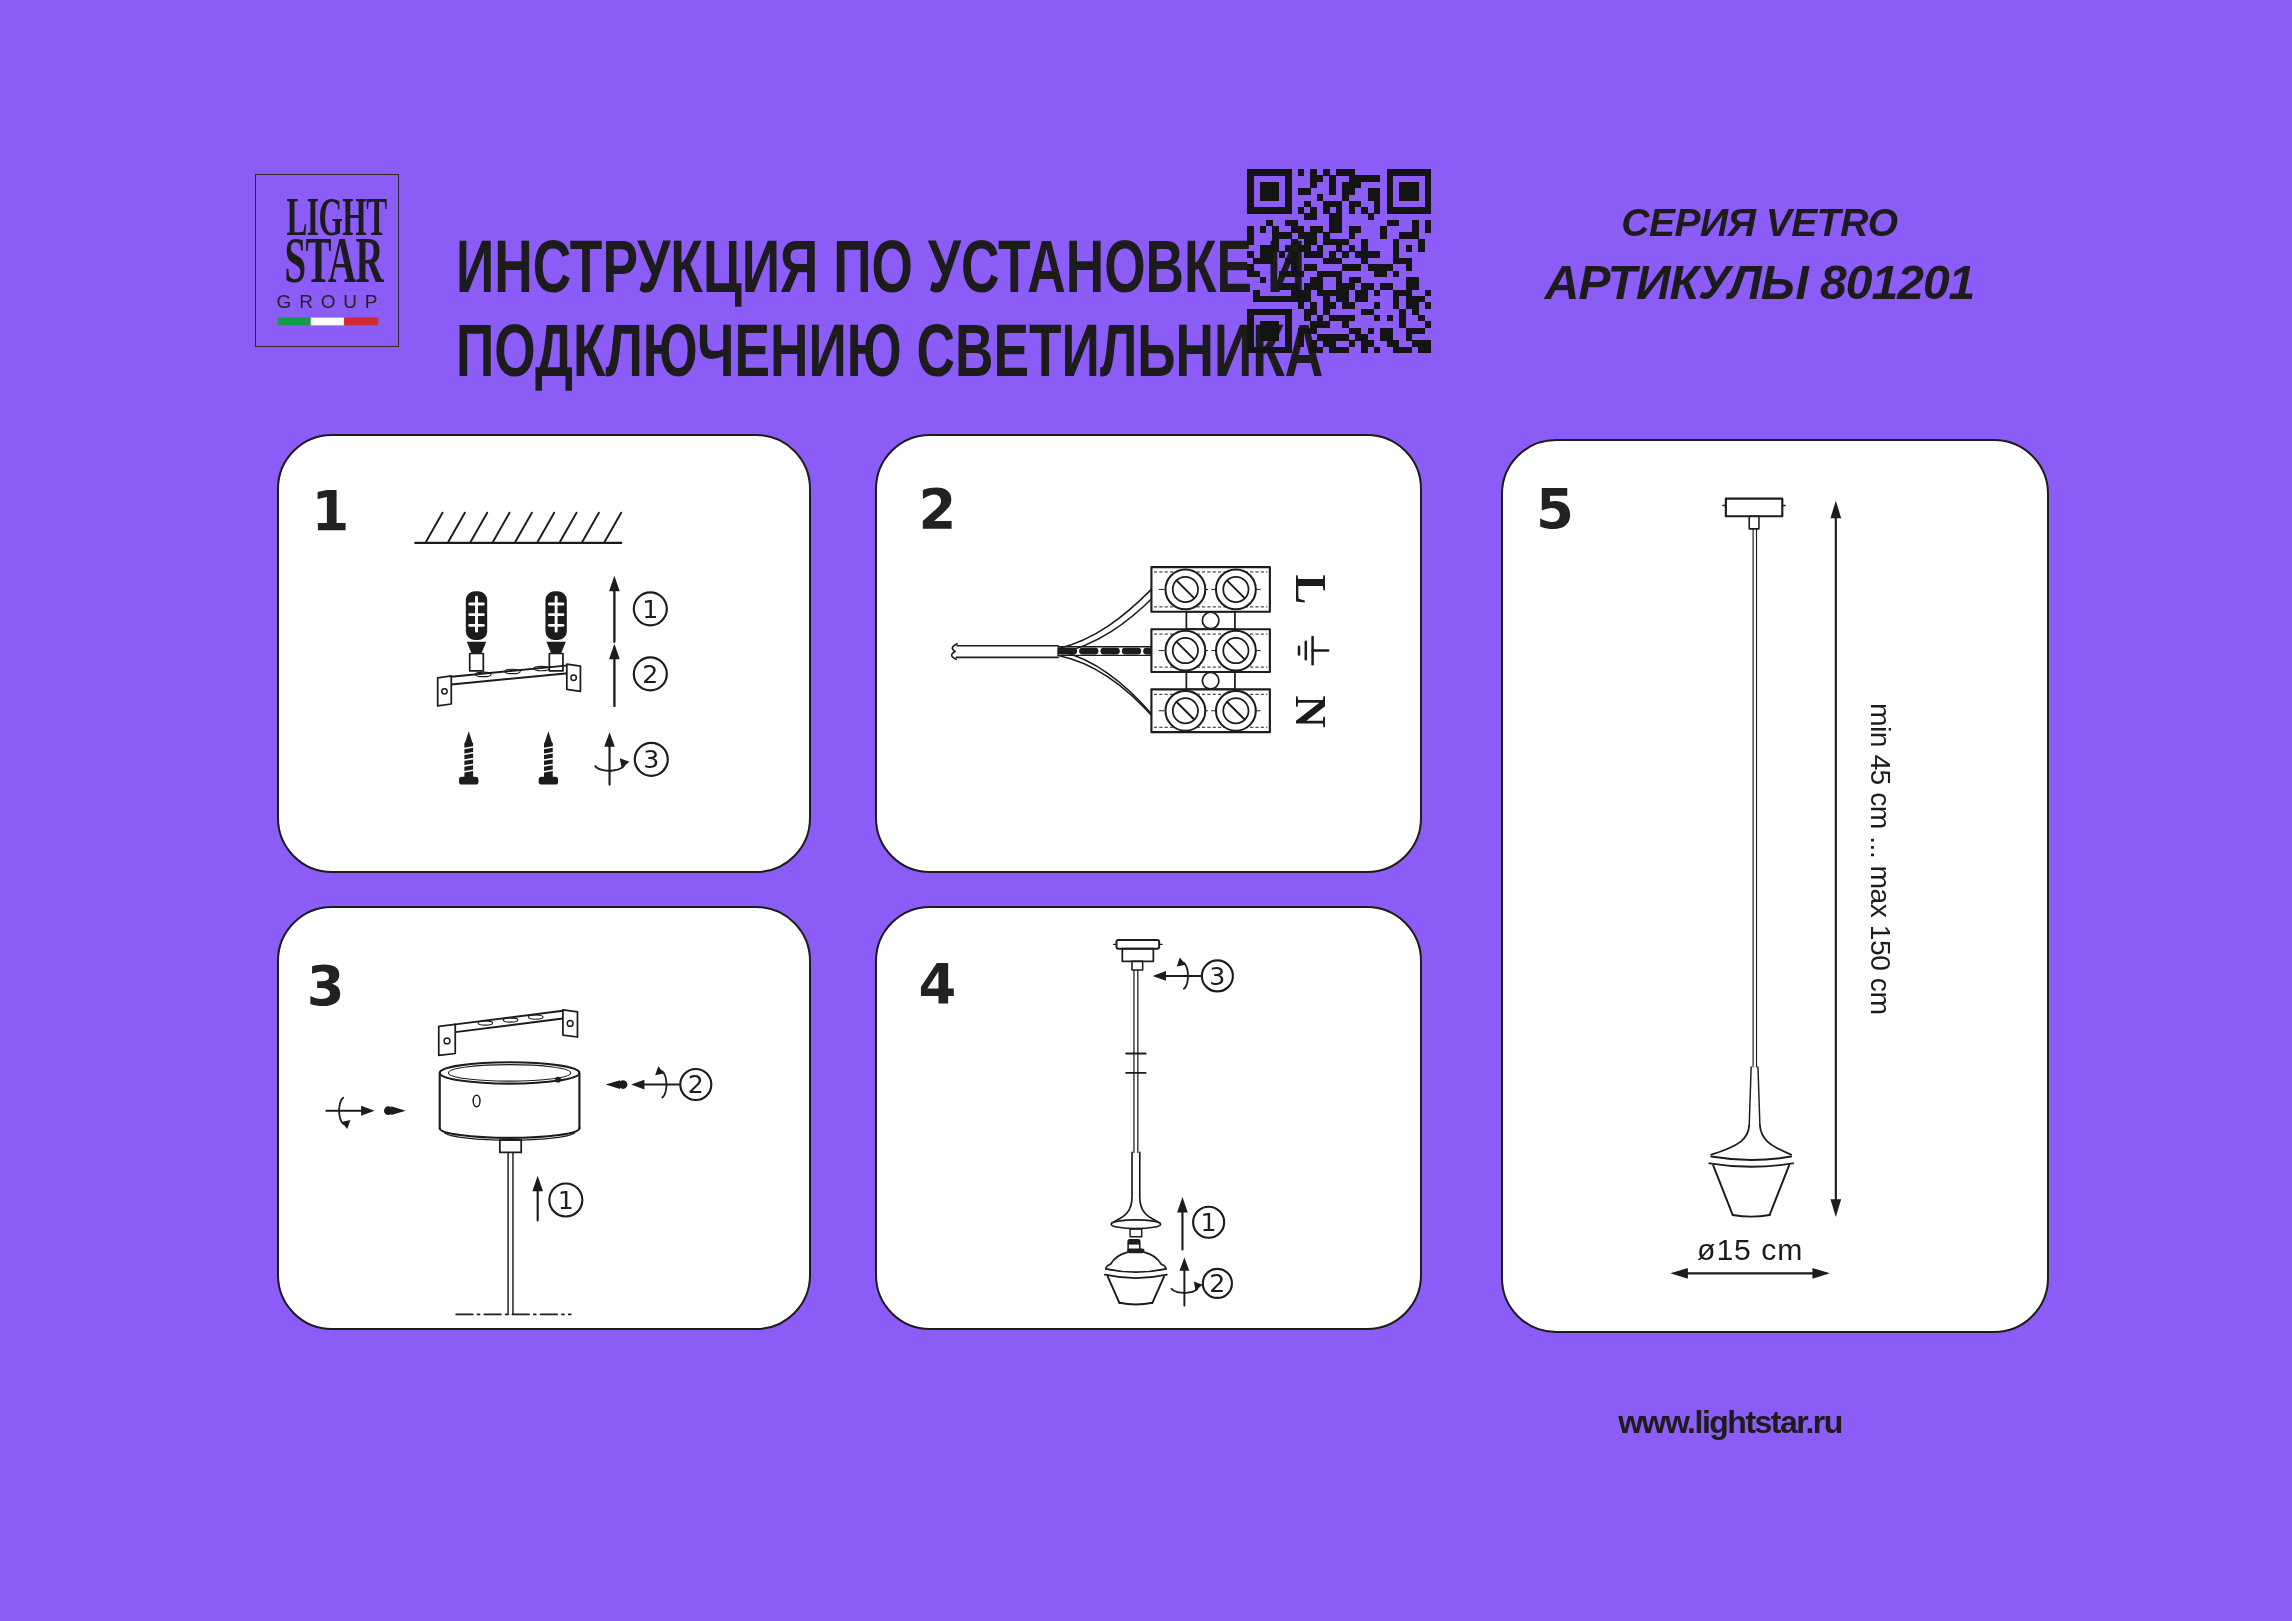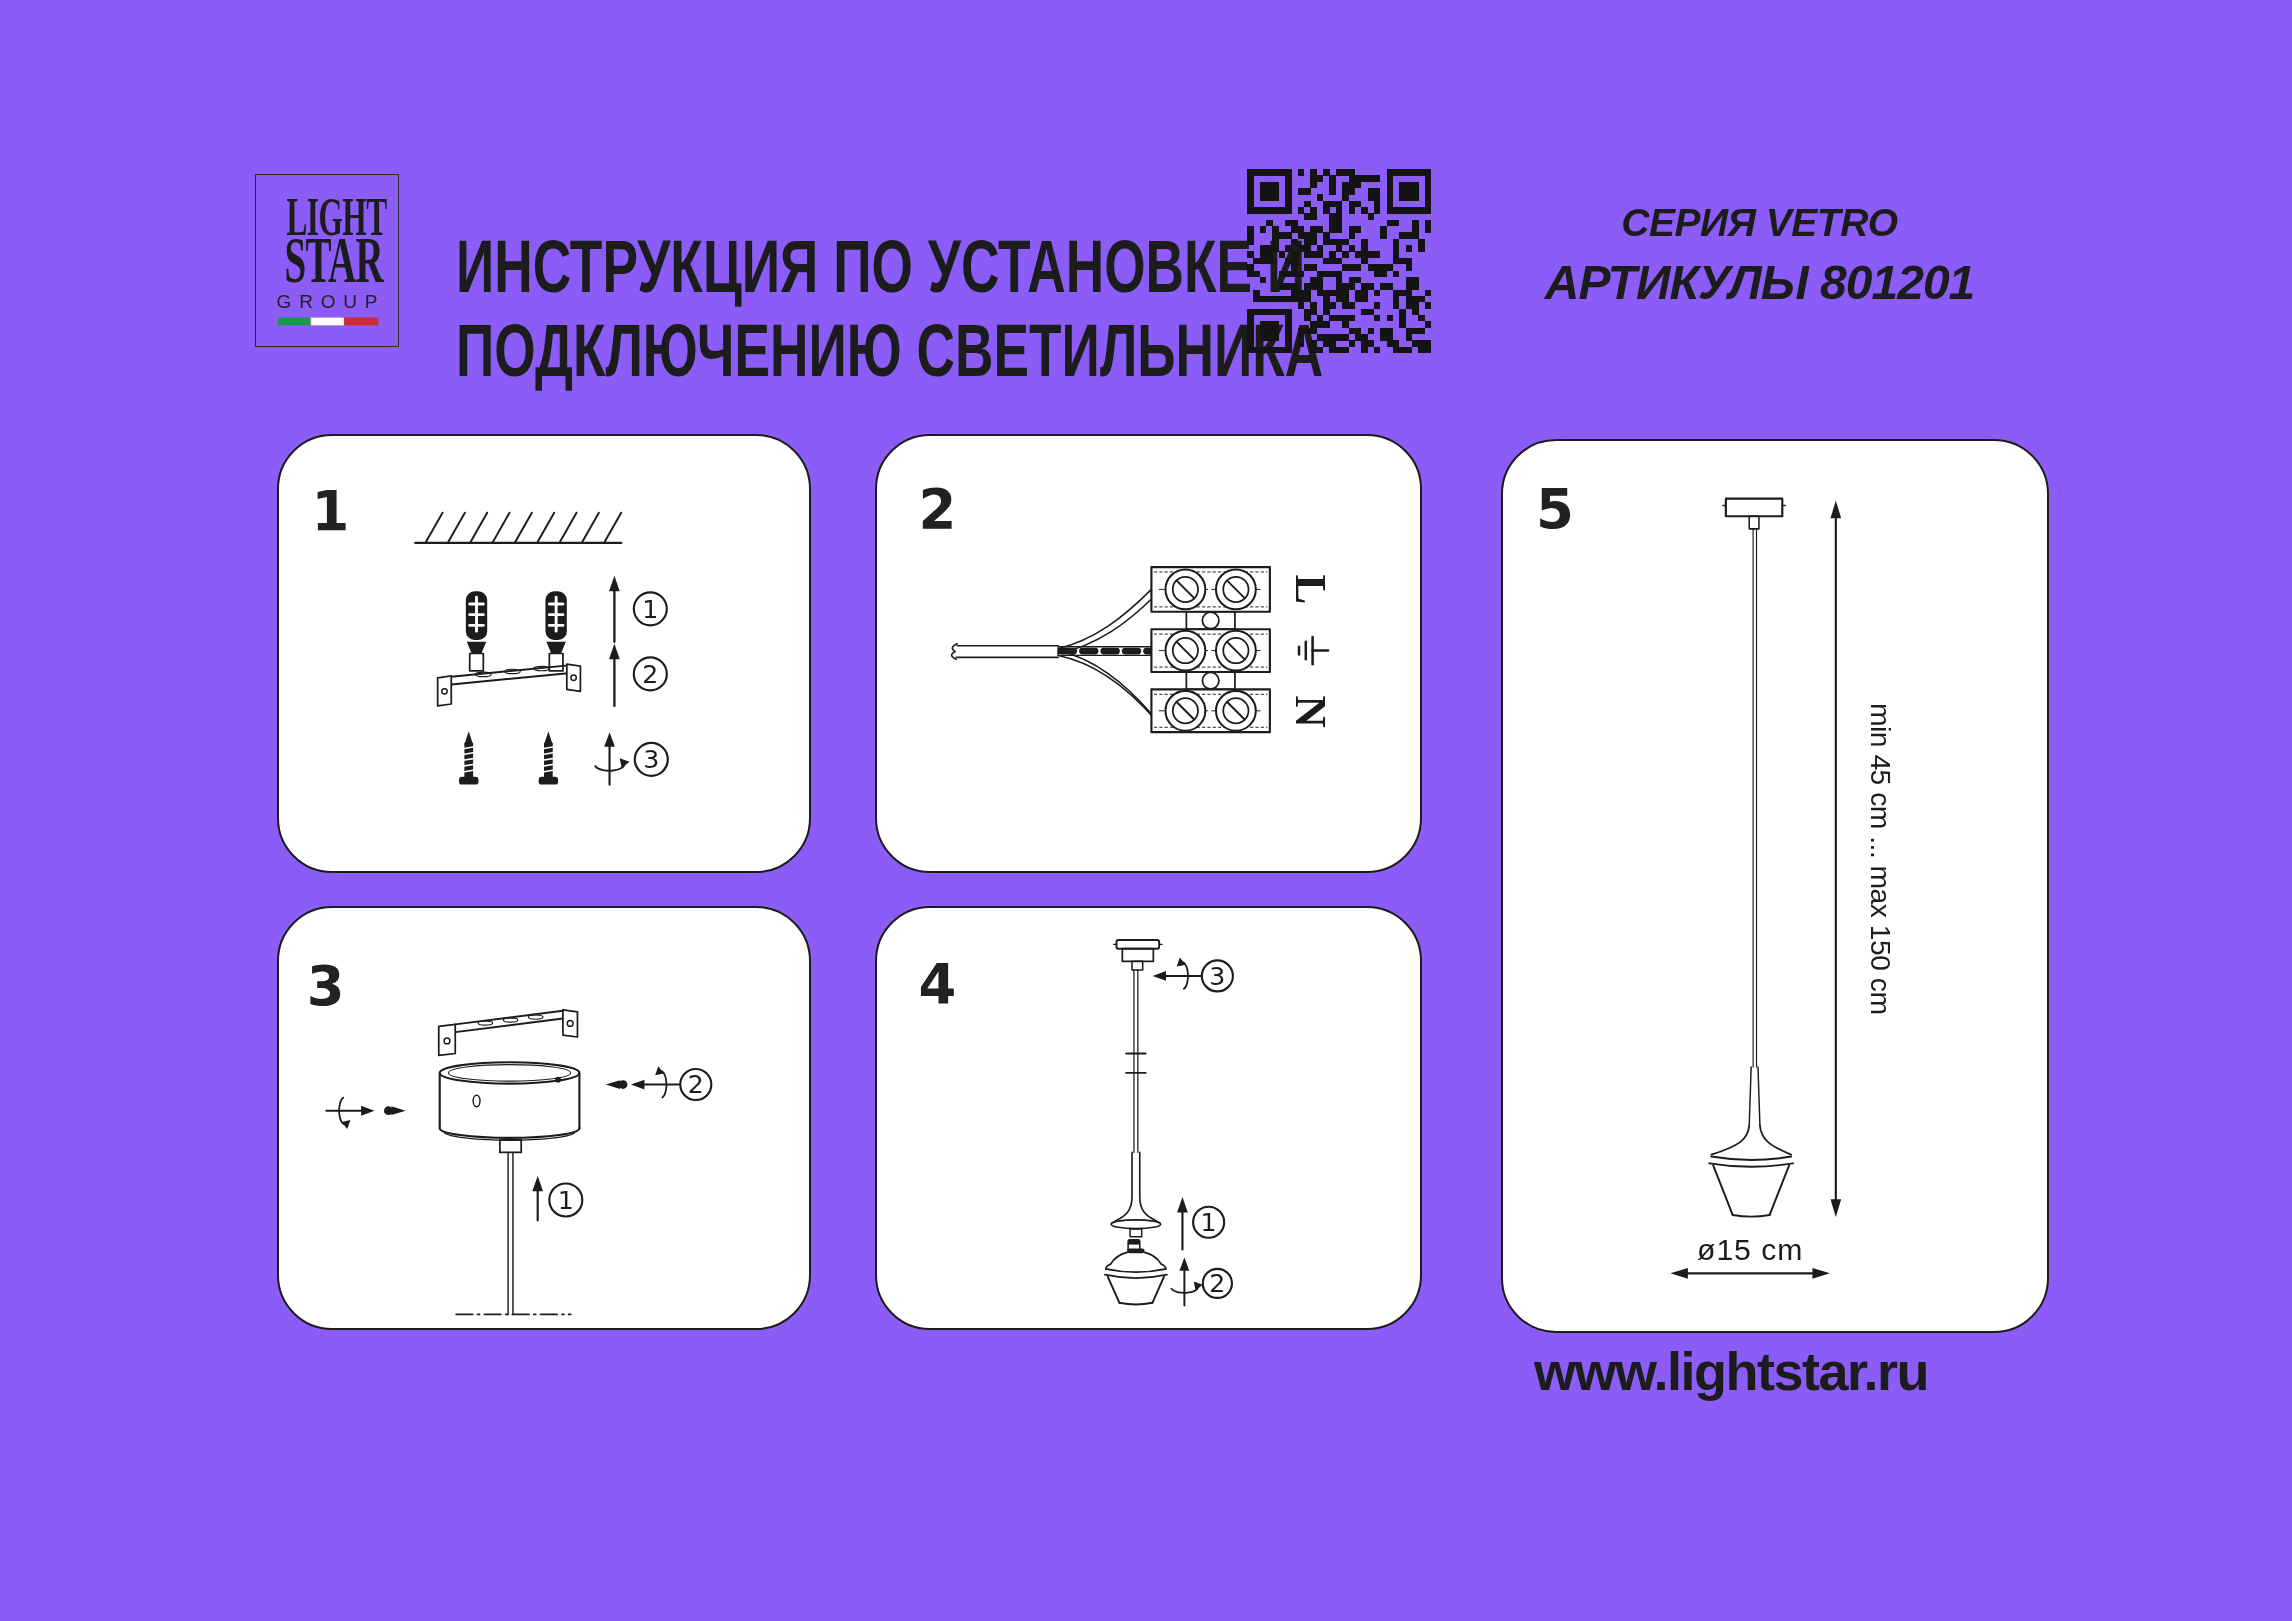--- a/index.html
+++ b/index.html
@@ -42,22 +42,22 @@
 
   .draw{stroke:#1c1c1c;fill:none;stroke-linecap:round;stroke-linejoin:round;}
   text{stroke:none;}
   .pnum{font-family:"DejaVu Sans",sans-serif;font-weight:bold;font-size:56px;fill:#222;}
   .badge-num{font-family:"DejaVu Sans",sans-serif;font-size:26px;fill:#1c1c1c;}
   .tlabel{font-family:"Liberation Serif",serif;font-weight:bold;font-size:46px;fill:#1c1c1c;}
   .dim{font-size:29px;fill:#1c1c1c;letter-spacing:-0.5px;}
   .dim-d{font-size:31px;fill:#1c1c1c;letter-spacing:1px;}
 
   
-  .site{position:absolute;left:1534px;top:1340px;width:392px;text-align:center;
-        font-size:54px;font-weight:bold;letter-spacing:-1.5px;white-space:nowrap;}
+  .site{position:absolute;left:1534px;top:1404px;width:392px;text-align:center;
+        font-size:32px;font-weight:bold;letter-spacing:-1.5px;white-space:nowrap;}
 </style>
 </head>
 <body>
 
 <div class="page">
 
   <div class="logo-box">
     <div class="logo-light">LIGHT</div>
     <div class="logo-star">STAR</div>
     <div class="logo-group">GROUP</div>

